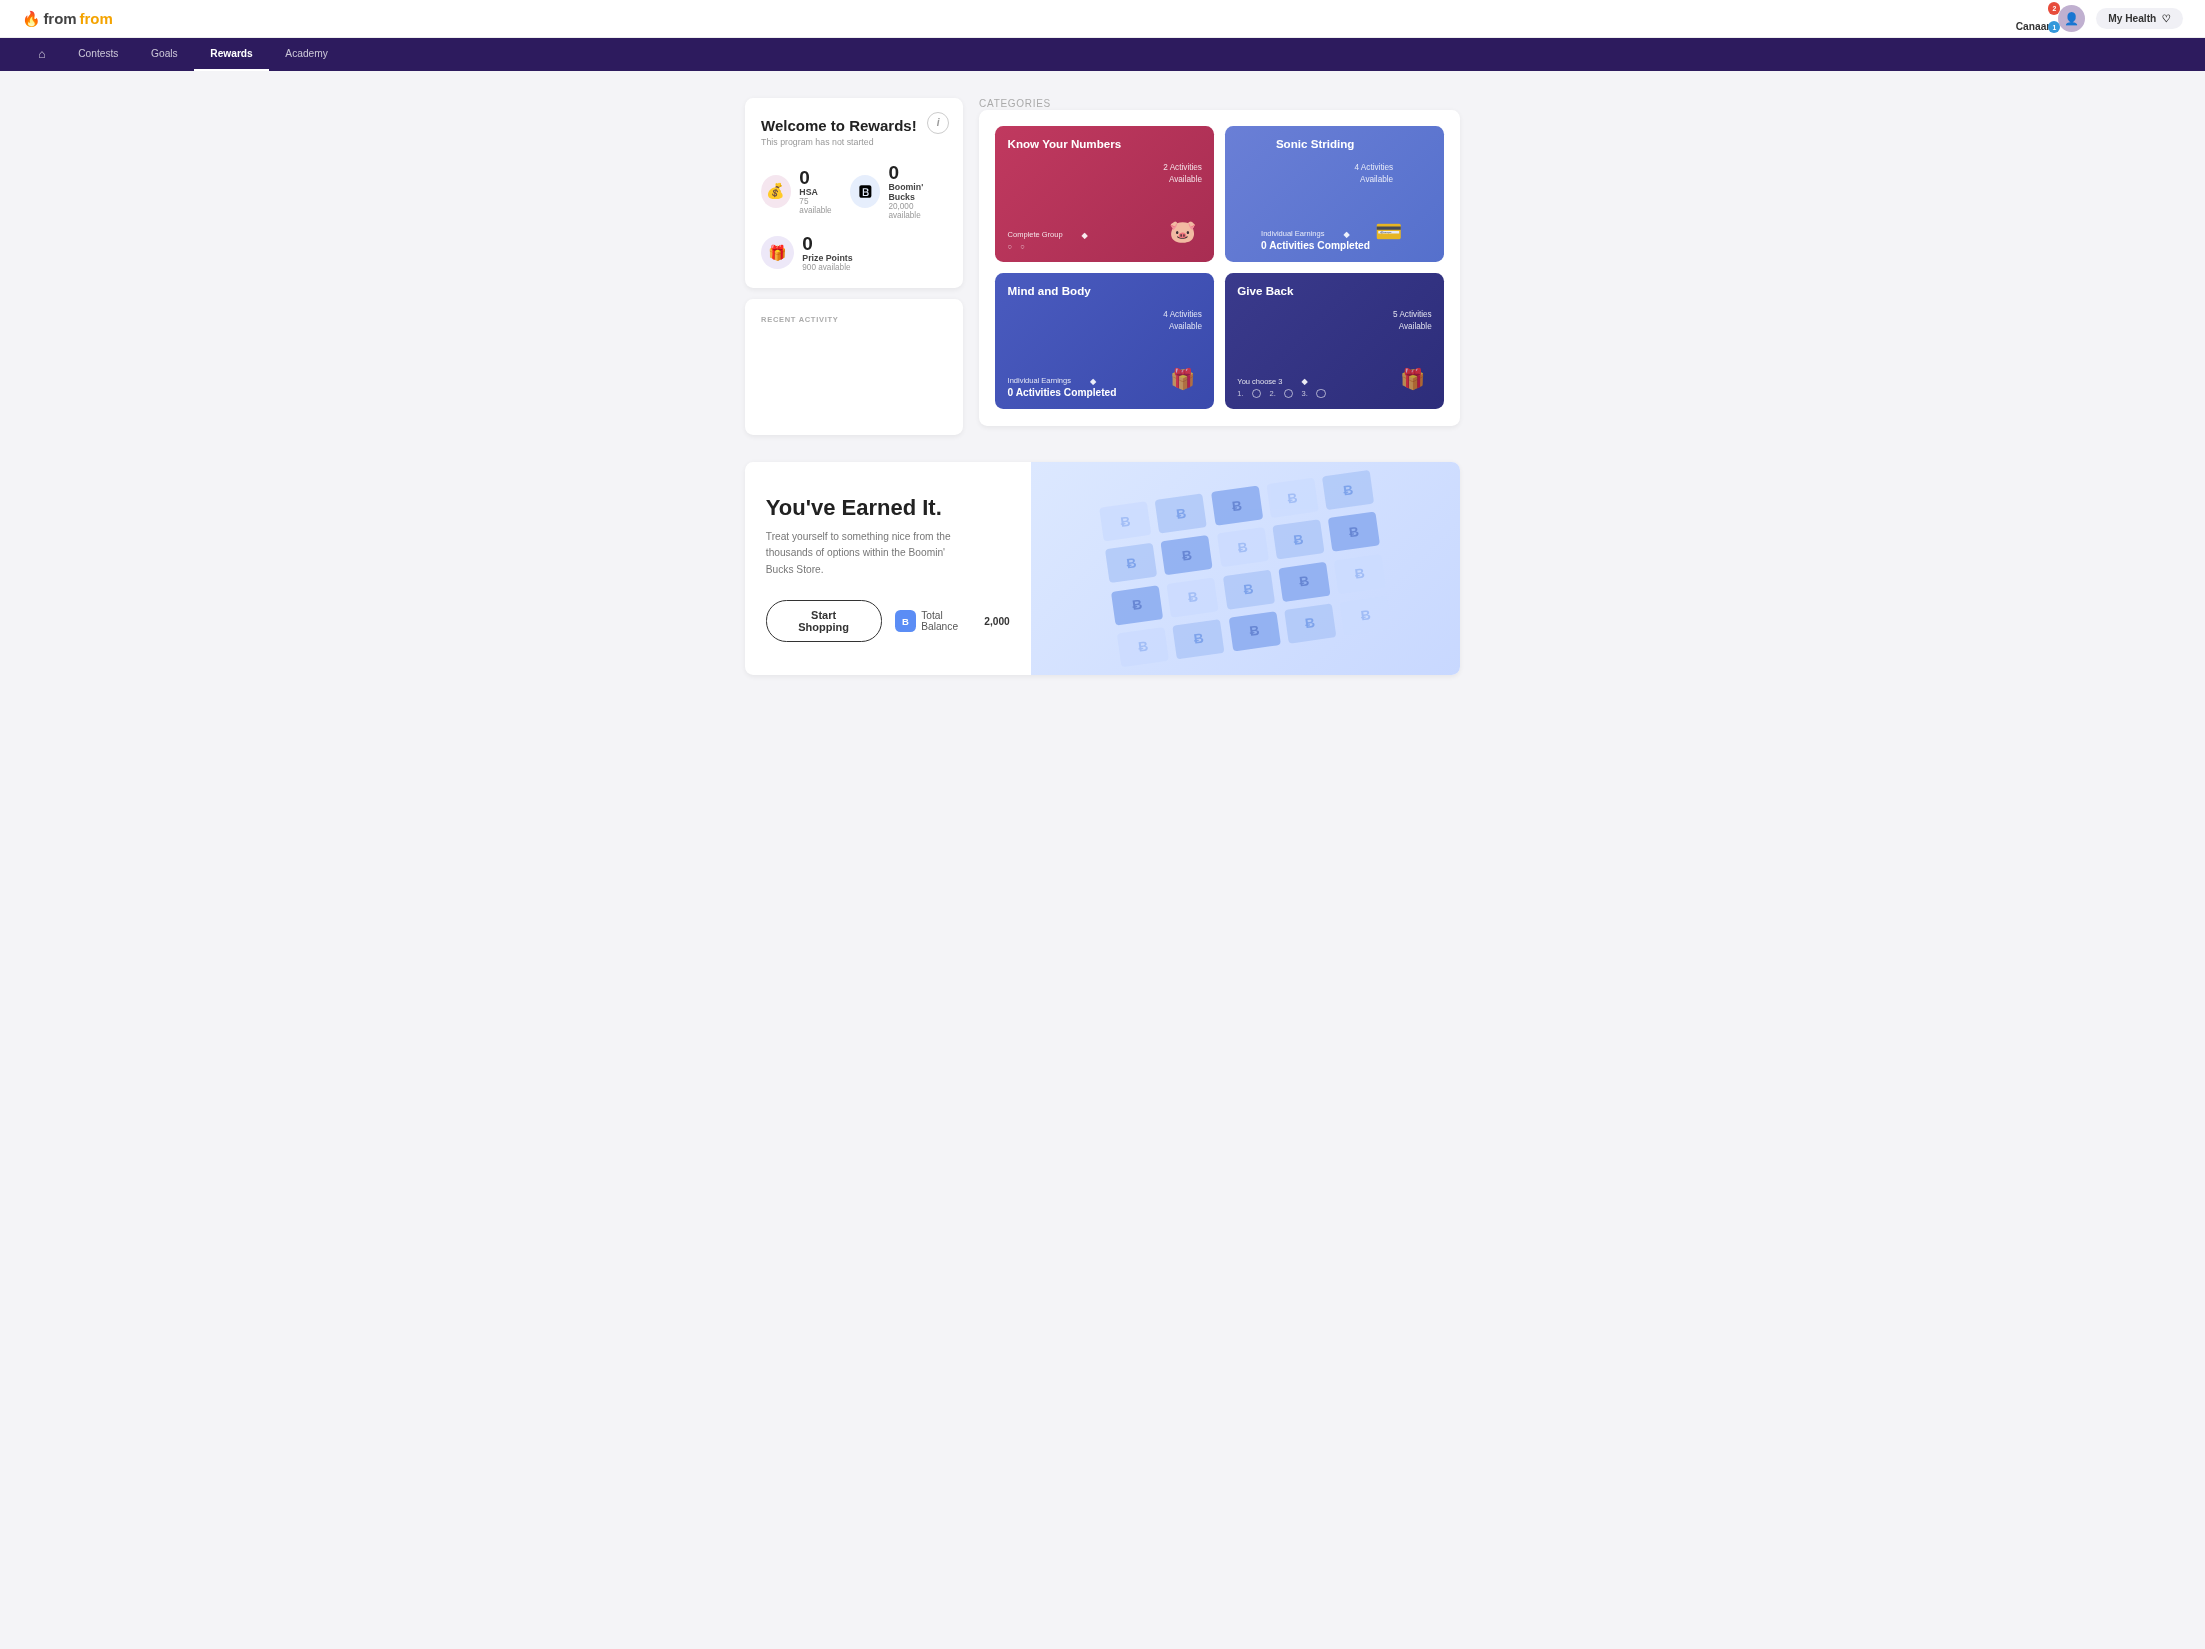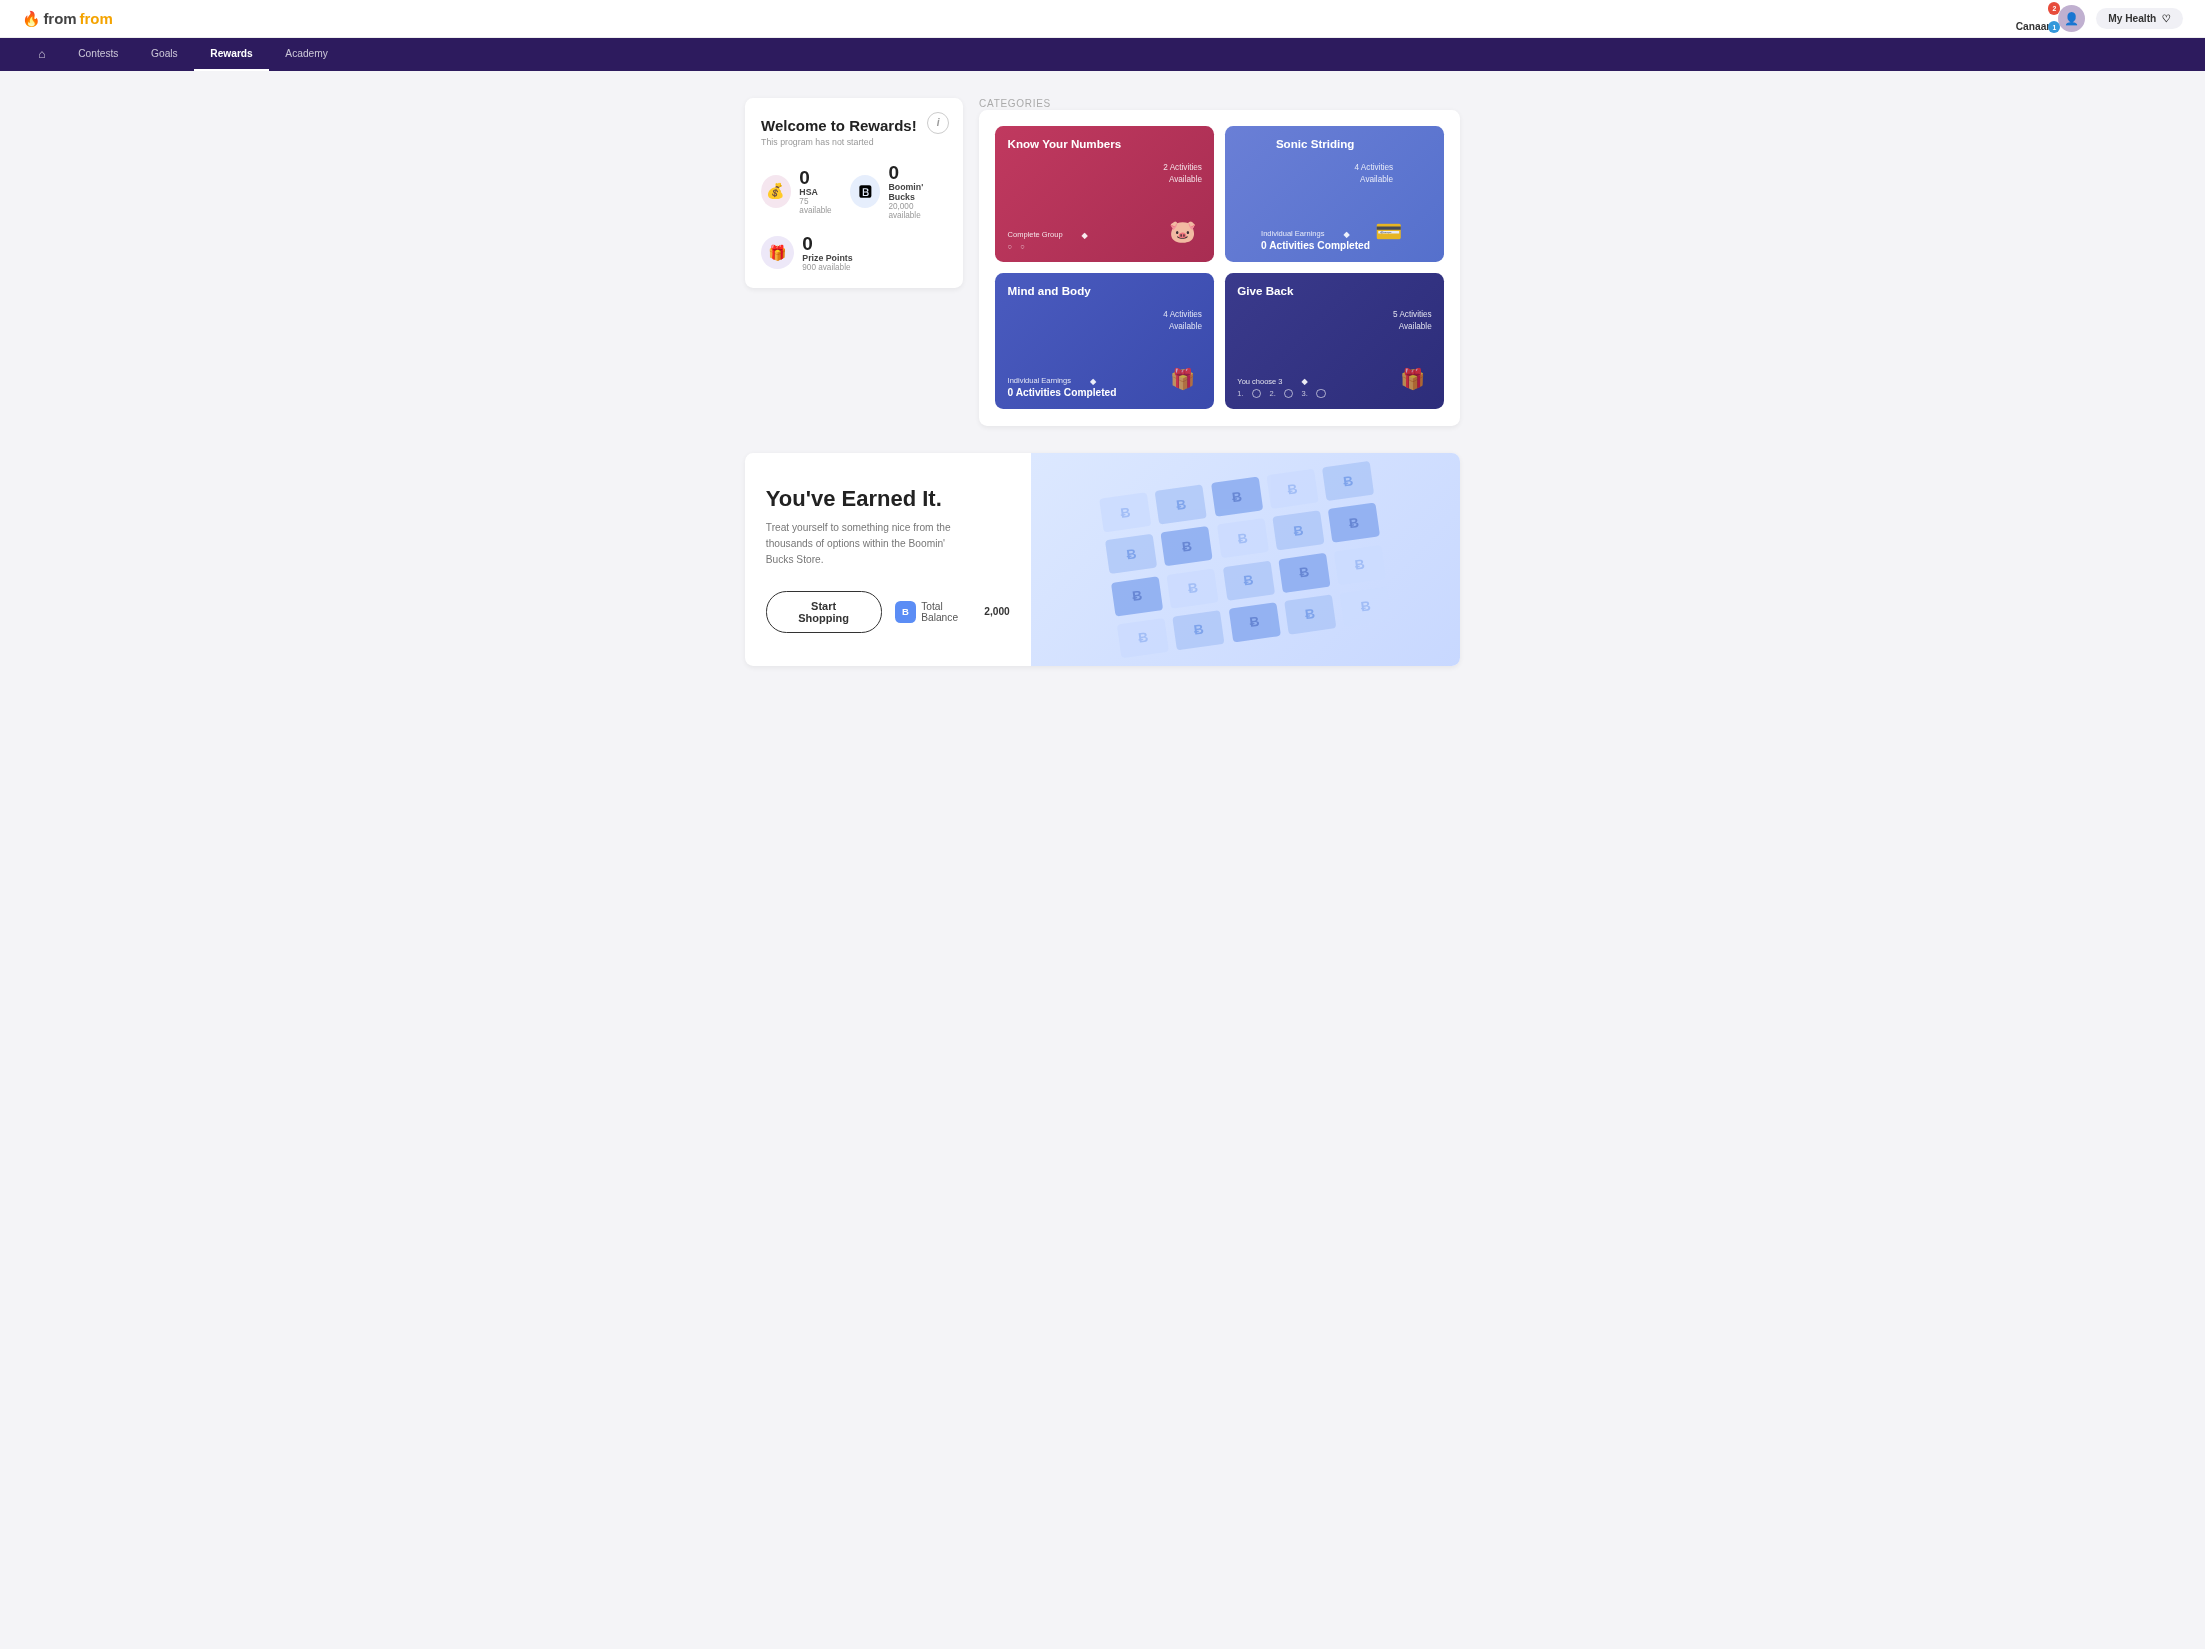--- a/index.html
+++ b/index.html
@@ -168,20 +168,23 @@
       <div class="stat-item-full">
         <div class="stat-icon purple">🎁</div>
         <div>
           <div class="stat-value">0</div>
           <div class="stat-label">Prize Points</div>
           <div class="stat-avail">900 available</div>
         </div>
       </div>
     </div>
 
+    <div class="recent-card">
+      <div class="recent-title">RECENT ACTIVITY</div>
+    </div>
   </div>
 
   <div class="right-panel">
     <div class="categories-label">CATEGORIES</div>
     <div class="categories-card">
       <div class="grid">
 
         <div class="cat-card rose">
           <div class="cat-top">
             <div class="cat-name">Know Your Numbers</div>

